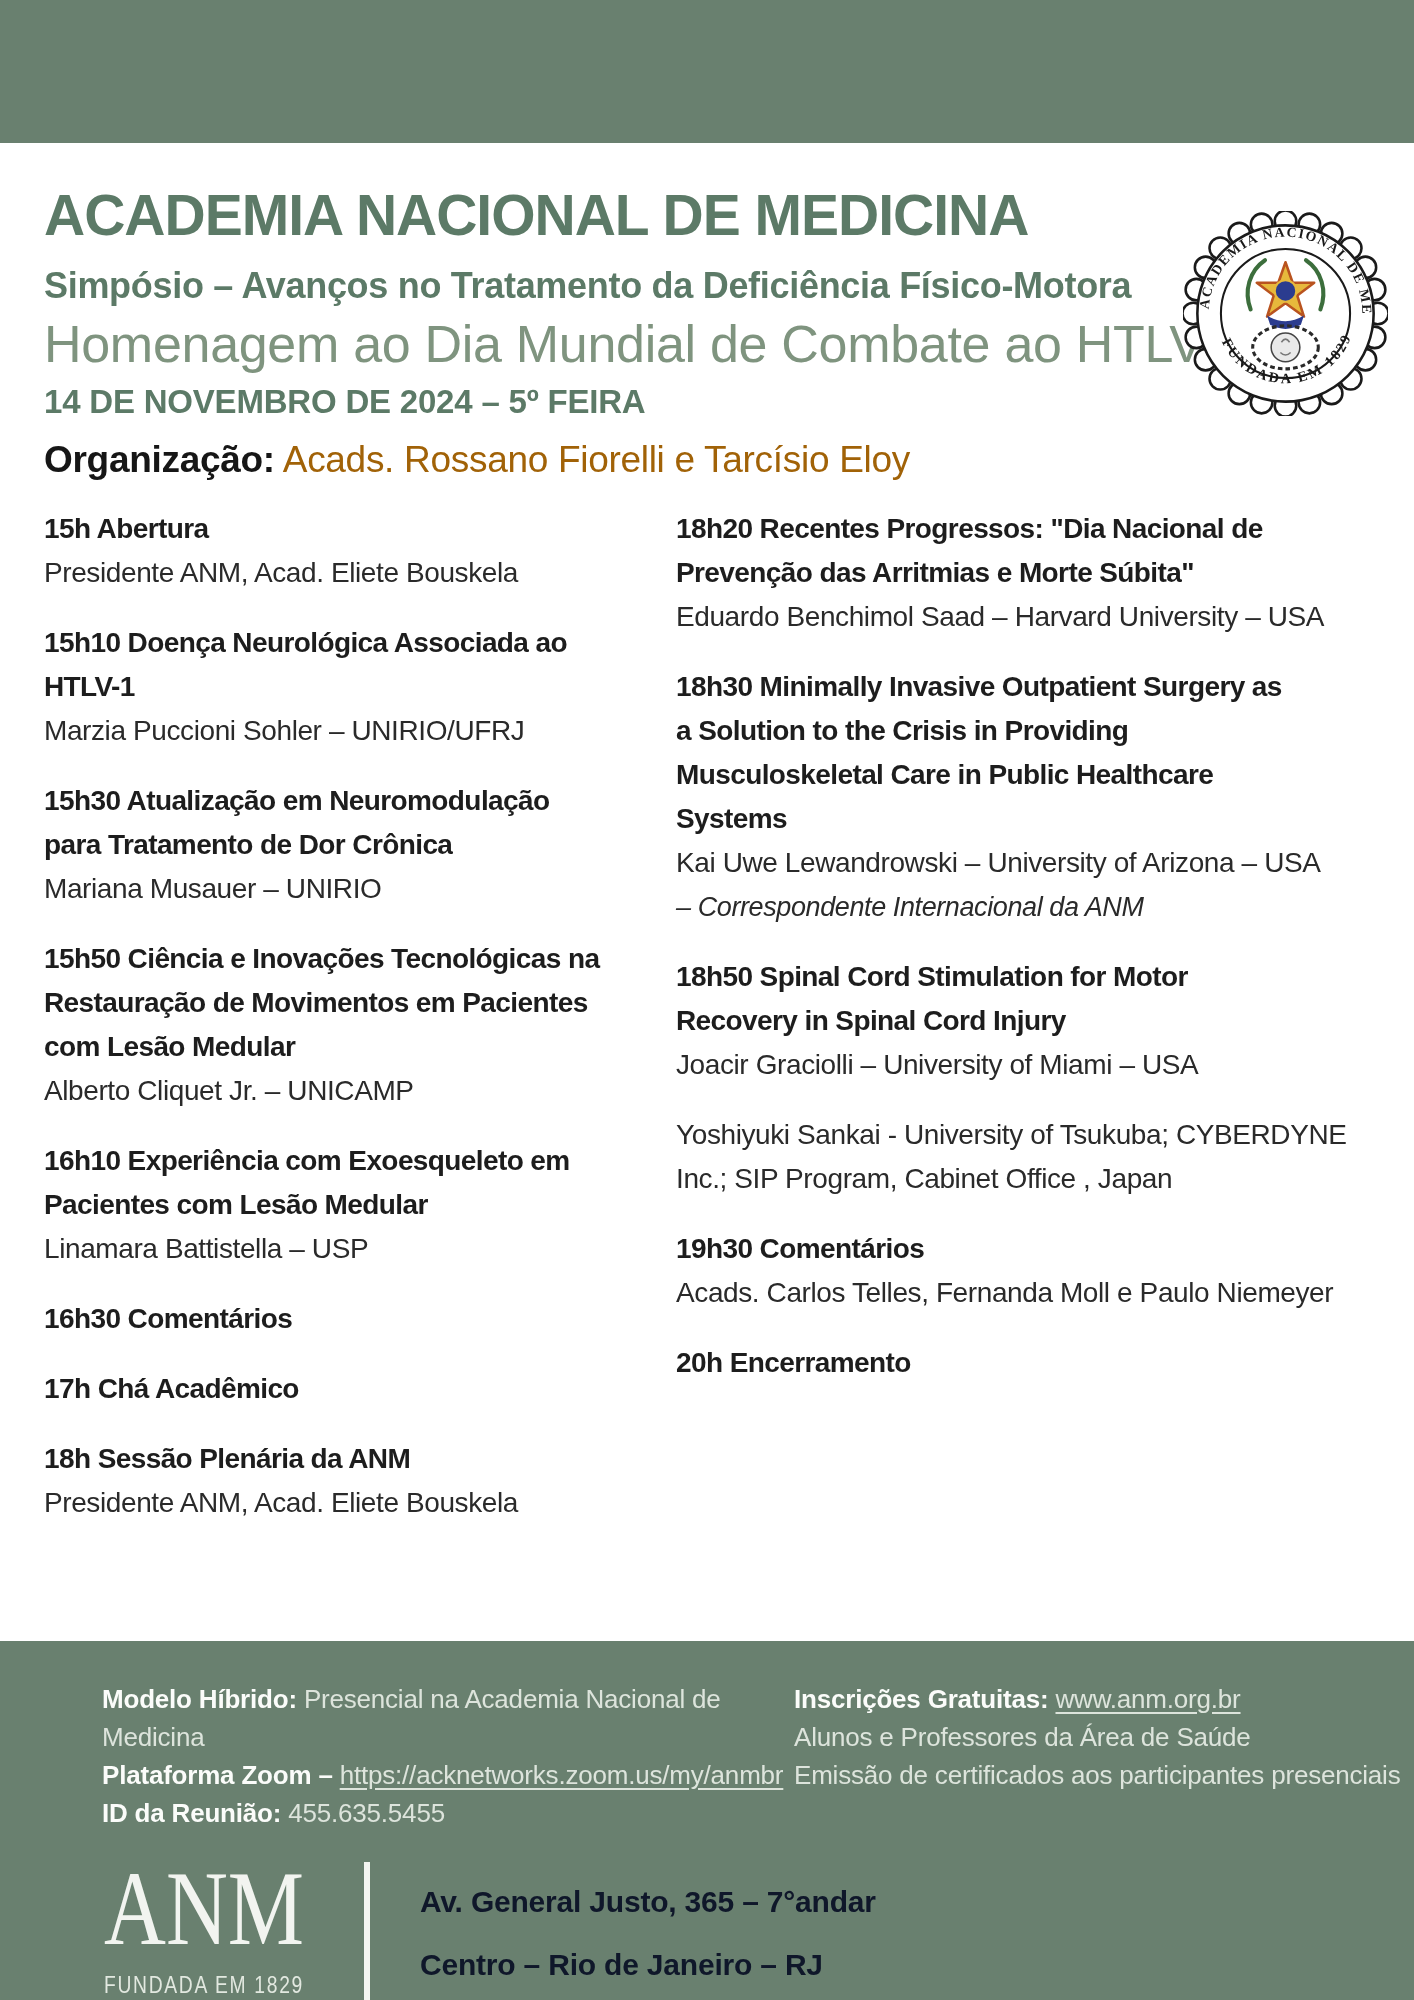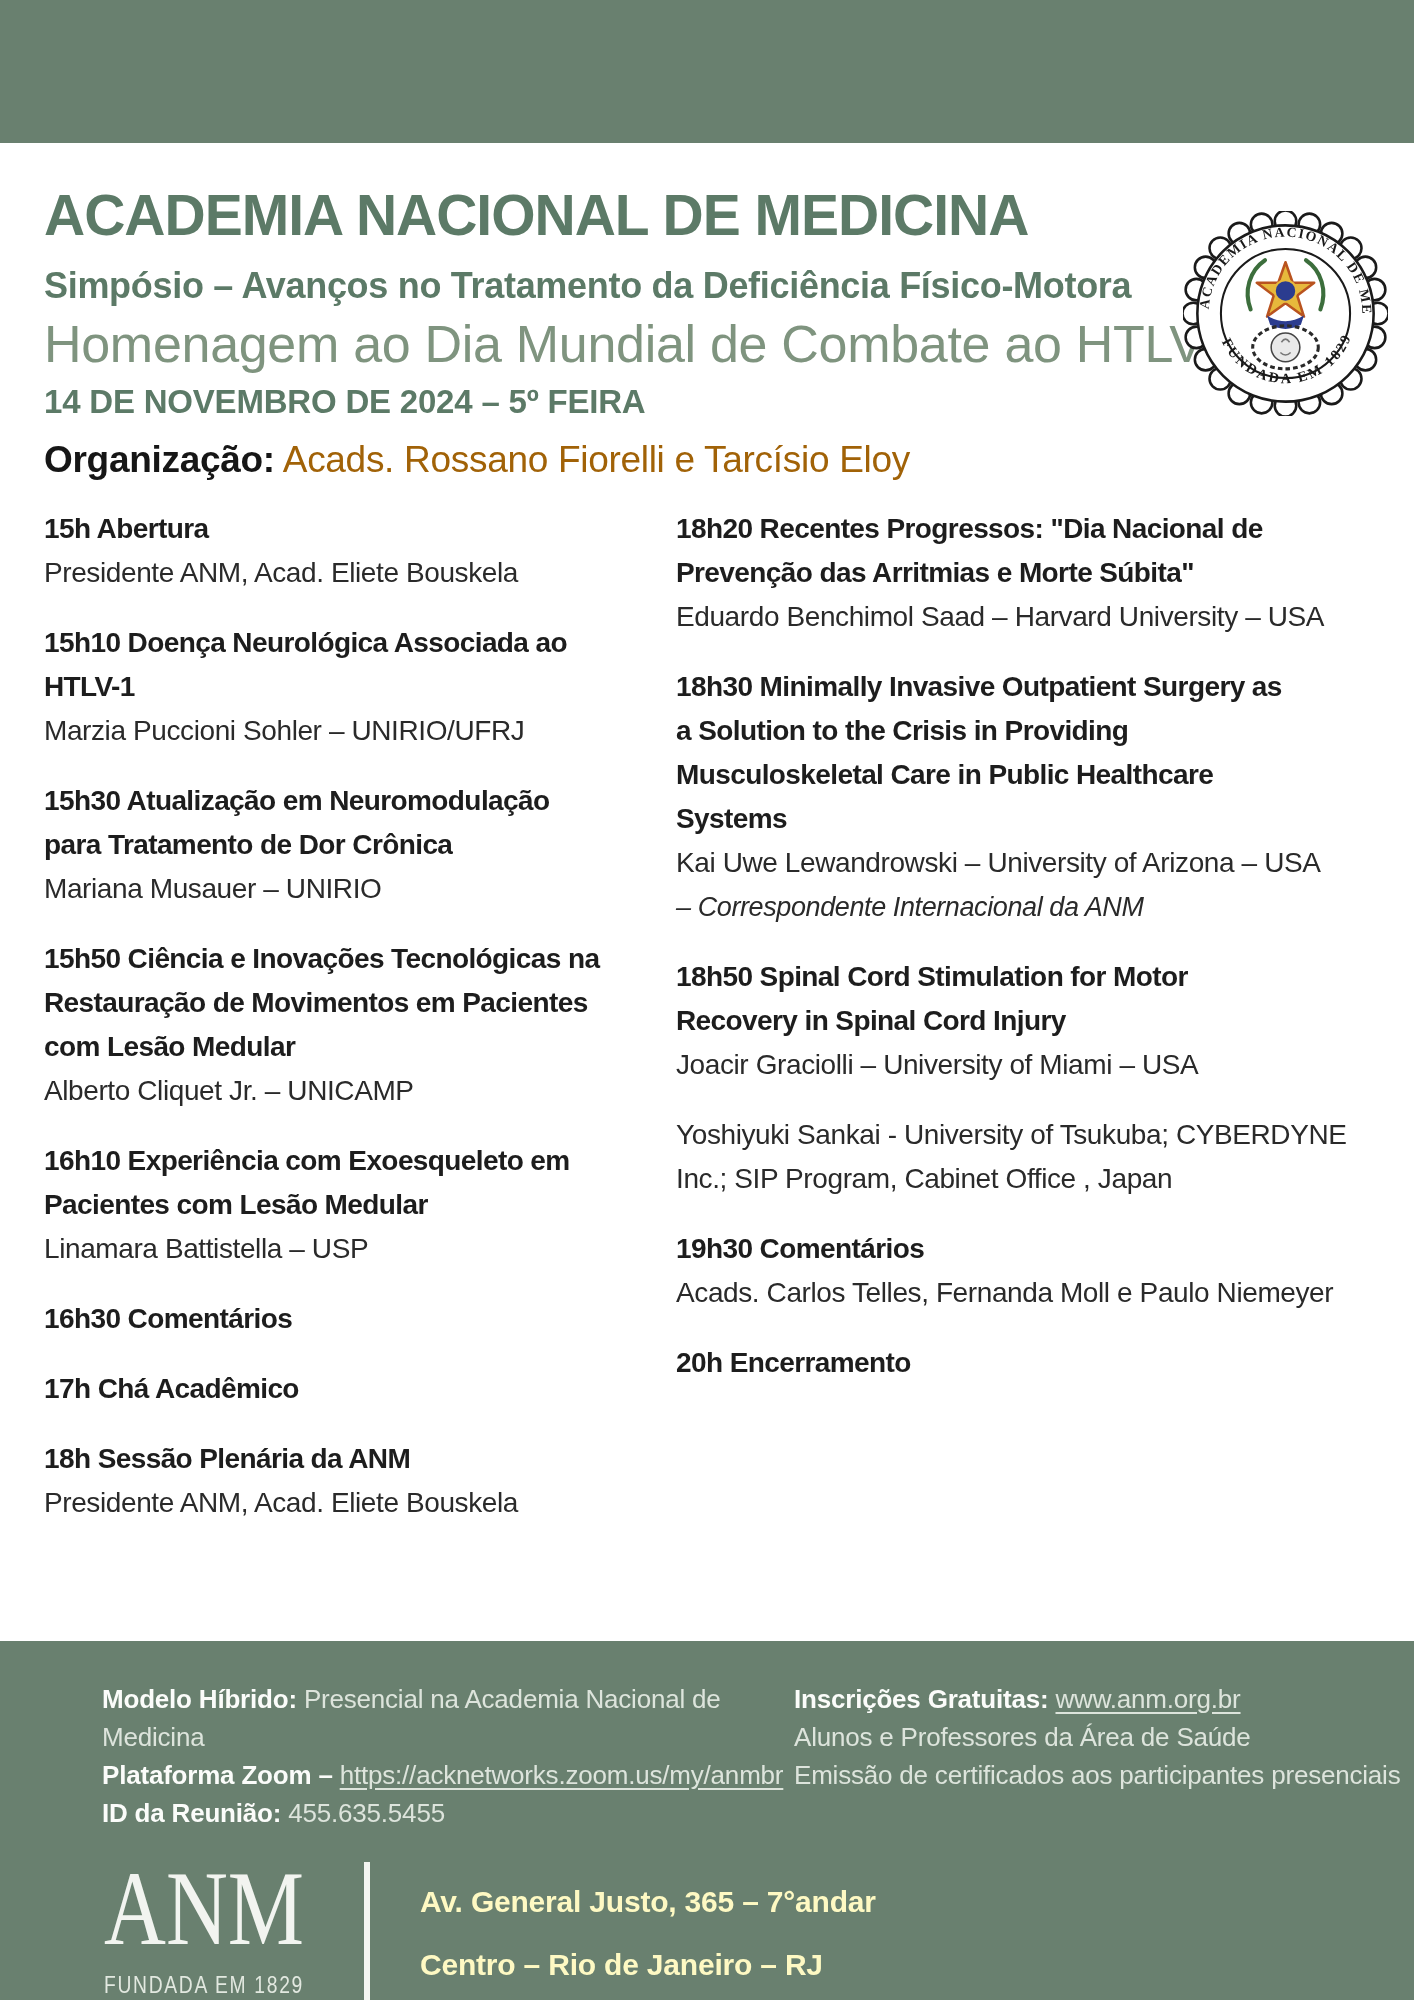--- a/index.html
+++ b/index.html
@@ -73,21 +73,21 @@
   .link-underline{text-decoration:underline;text-underline-offset:4px;}
 
   .footer-logo-row{display:flex;align-items:flex-start;margin-top:30px;}
   .wordmark-svg{display:block;}
   .footer-divider{
     width:6px;height:140px;background:#F4F6F2;
     margin-left:52px;margin-right:50px;flex:0 0 auto;
   }
   .footer-address{
     margin-top:8px;white-space:pre-line;font-weight:bold;
-    font-size:30px;line-height:63px;color:#fef9c3;letter-spacing:-0.2px;
+    font-size:30px;line-height:63px;color:#0f172a;letter-spacing:-0.2px;
   }
 
   
   .seal-ring-text{
     font-family:"Liberation Serif", serif;font-weight:bold;
     fill:#1A1A1A;
   }
 </style>
 </head>
 <body>

